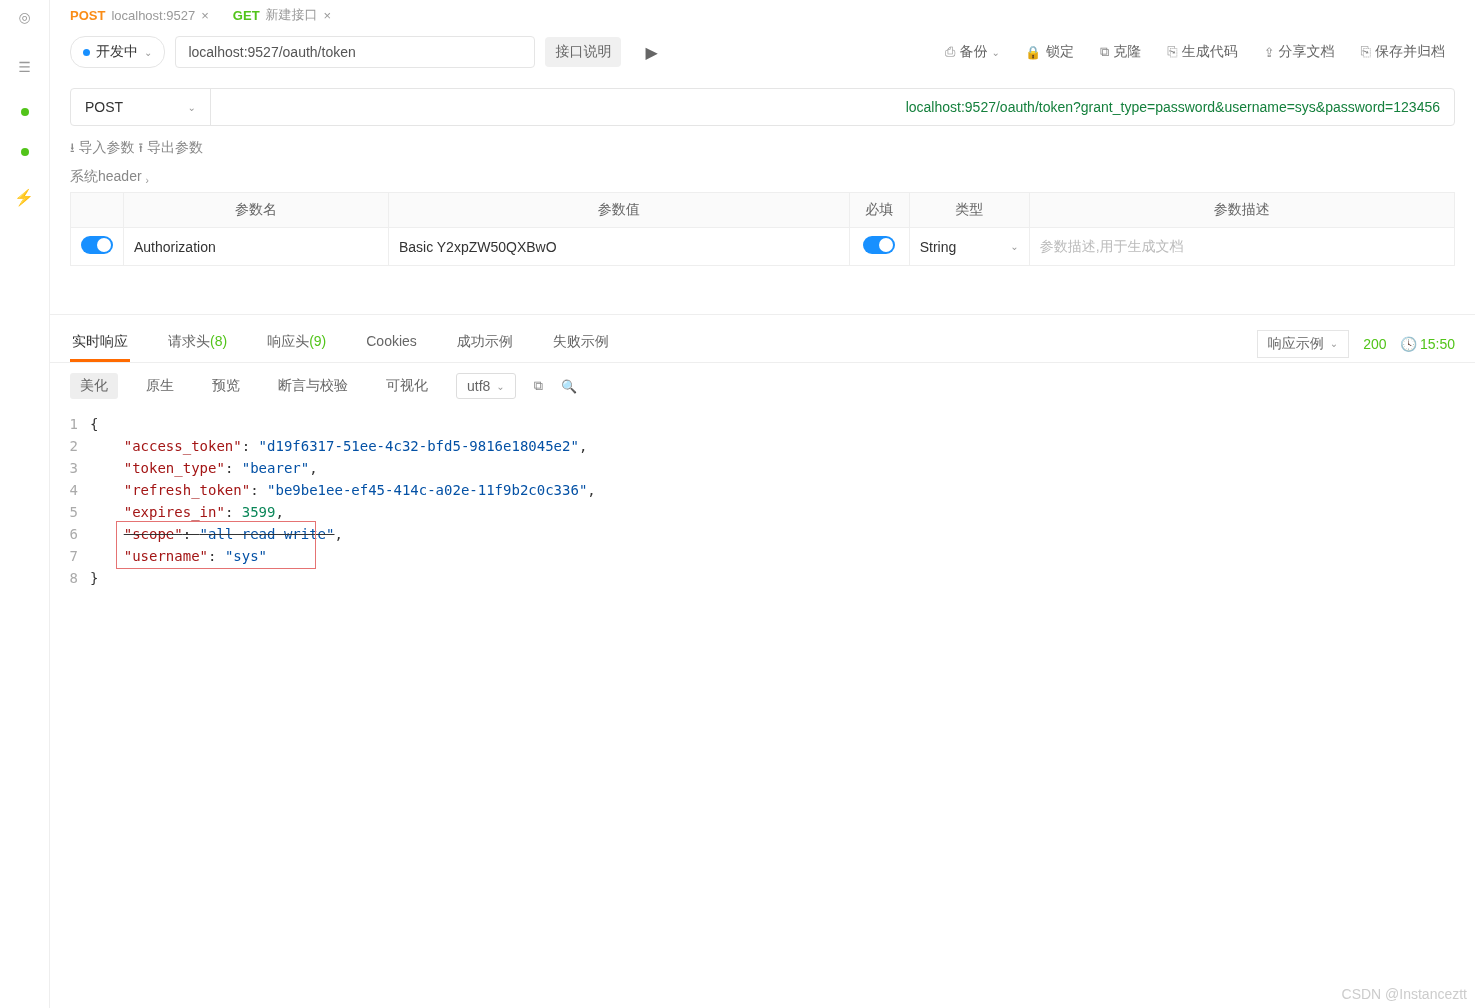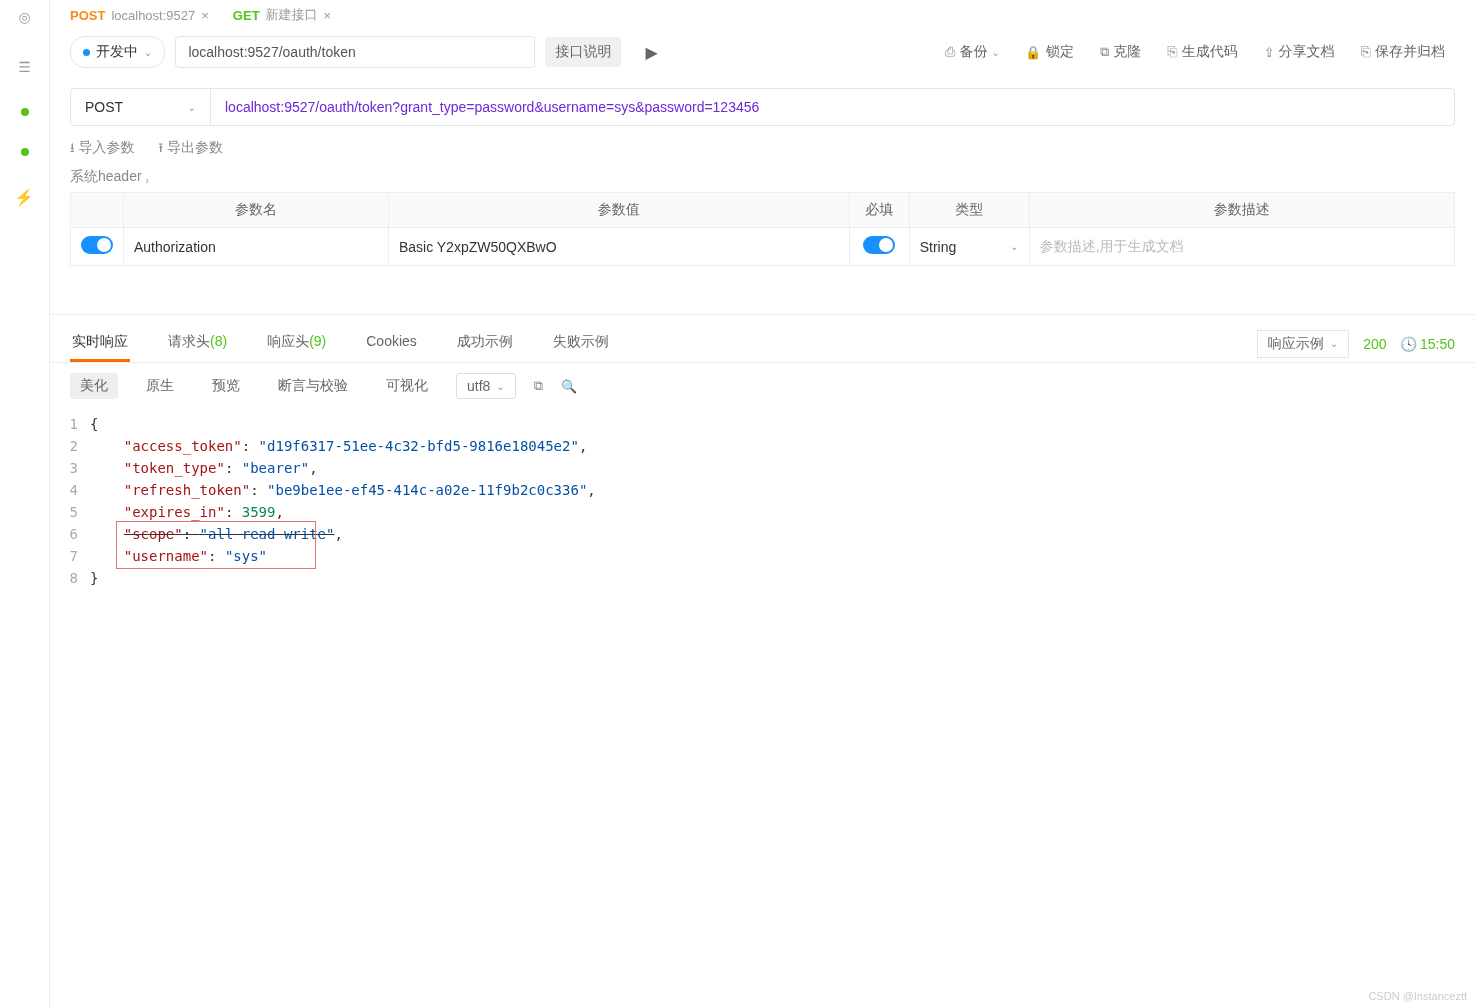--- a/index.html
+++ b/index.html
@@ -18,25 +18,25 @@
 .env-select { display:flex; align-items:center; gap:6px; border:1px solid #e5e5e5; border-radius:15px; padding:6px 12px; font-size:14px; }
 .env-select .dot { width:7px; height:7px; border-radius:50%; background:#1890ff; }
 .url-display { flex:0 0 360px; border:1px solid #e5e5e5; border-radius:4px; padding:7px 12px; color:#555; }
 .btn { display:inline-flex; align-items:center; gap:4px; padding:6px 10px; border-radius:4px; font-size:14px; color:#666; cursor:pointer; white-space:nowrap; }
 .btn.gray { background:#f0f0f0; }
 .btn.play { font-size:16px; padding:6px 14px; }
 .toolbar-right { display:flex; gap:6px; margin-left:auto; }
 .content { padding: 8px 20px; }
 .req-row { display:flex; border:1px solid #e5e5e5; border-radius:4px; overflow:hidden; margin-bottom:12px; }
 .method-sel { width:140px; padding:10px 14px; border-right:1px solid #e5e5e5; display:flex; align-items:center; justify-content:space-between; color:#333; }
-.full-url { flex:1; padding:10px 14px; color:#6d28d9; }
+.full-url { flex:1; padding:10px 14px; color:#15803d;text-align:right; }
 .req-tabs { display:flex; gap:32px; border-bottom:1px solid #eee; margin-bottom:10px; }
 .req-tabs .rtab { padding:8px 4px; color:#666; cursor:pointer; }
 .req-tabs .rtab.active { color:#333; border-bottom:3px solid #ff6a00; font-weight:500; }
-.param-tools { display:flex; gap:24px; color:#888; font-size:14px; margin-bottom:8px; align-items:center; }
+.param-tools { display:flex; gap:4px; color:#888; font-size:14px; margin-bottom:8px; align-items:center; }
 .sys-header { color:#888; font-size:14px; margin-bottom:6px; display:flex; align-items:flex-end; gap:4px; }
 .ptable { width:100%; border-collapse:collapse; border:1px solid #eee; }
 .ptable th, .ptable td { border:1px solid #eee; padding:8px 10px; text-align:left; font-weight:normal; font-size:14px; }
 .ptable th { color:#666; text-align:center; background:#fafafa; }
 .toggle { width:32px; height:18px; background:#1890ff; border-radius:10px; position:relative; display:inline-block; }
 .toggle::after { content:''; position:absolute; width:14px; height:14px; background:#fff; border-radius:50%; top:2px; right:2px; }
 .type-sel { display:flex; align-items:center; justify-content:space-between; color:#333; }
 .placeholder { color:#bbb; }
 .resp { border-top:1px solid #eee; margin-top:40px; }
 .resp-tabs { display:flex; gap:36px; padding:10px 20px 0 20px; border-bottom:1px solid #eee; }
@@ -56,21 +56,21 @@
 .gutter { width:40px; text-align:right; color:#aaa; padding-right:12px; user-select:none; }
 .gutter div { height:22px; }
 .code { flex:1; position:relative; }
 .code div.line { height:22px; white-space:pre; }
 .k { color:#a31515; }
 .s { color:#0451a5; }
 .n { color:#098658; }
 .p { color:#333; }
 .hl { border:1px solid #e57373; position:absolute; }
 .strike { text-decoration: line-through; }
-.watermark { position:fixed; right:8px; bottom:6px; color:#ccc; font-size:11px; }
+.watermark { position:fixed; right:8px; bottom:6px; color:#ccc; font-size:14px; }
 .chev { color:#999; font-size:10px; }
 .ic { font-size:13px; color:#888; }
 </style>
 </head>
 <body>
 
 <div class="app">
   <div class="sidebar">
     <span class="icon">◎</span>
     <span class="icon">☰</span>

